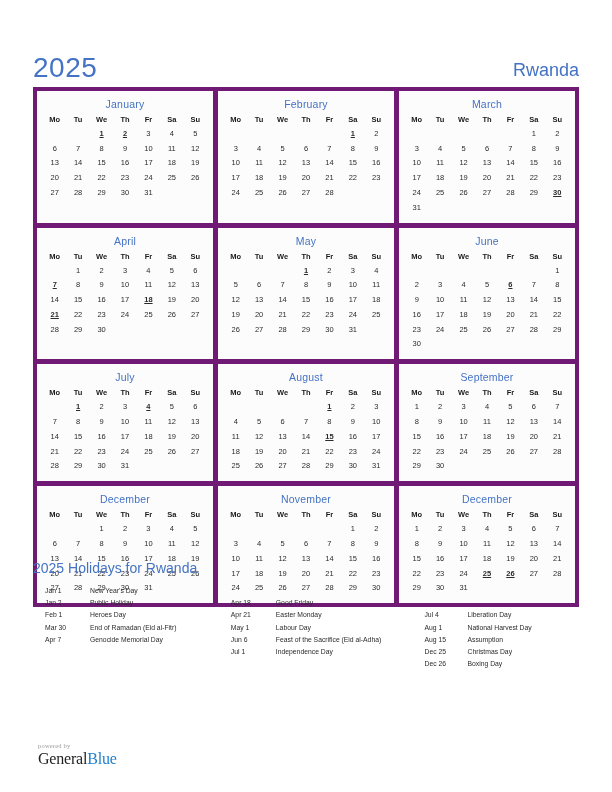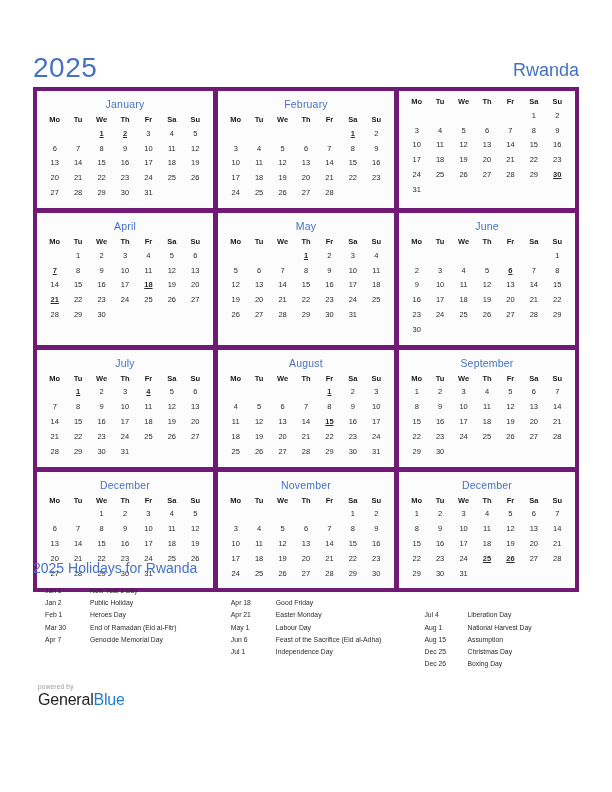--- a/index.html
+++ b/index.html
@@ -137,21 +137,22 @@
   }
   .holiday-date { width: 45px; flex: none; }
   .holiday-name { flex: 1; }
   .holiday-col.c3 .holiday-date { width: 43px; }
   .spacer-row { height: 12.2px; }
 
   
   .footer {
     position: absolute;
     left: 38px;
-    top: 674px;
+    top: 733px;
+    font-family: Liberation Serif, serif;
   }
   .powered-by {
     font-size: 6.5px;
     color: #9a9a9a;
     letter-spacing: 0.2px;
     margin-bottom: 1px;
   }
   .brand {
     font-size: 16px;
     letter-spacing: -0.2px;
@@ -291,20 +292,21 @@
                 <td>26</td>
                 <td>27</td>
                 <td>28</td>
                 <td class="empty"></td>
                 <td class="empty"></td>
               </tr>
             </tbody>
           </table>
         </div>
         <div class="month">
+          <div class="month-name">March</div>
           <table class="month-table">
             <thead>
               <tr>
                 <th>Mo</th>
                 <th>Tu</th>
                 <th>We</th>
                 <th>Th</th>
                 <th>Fr</th>
                 <th>Sa</th>
                 <th>Su</th>

